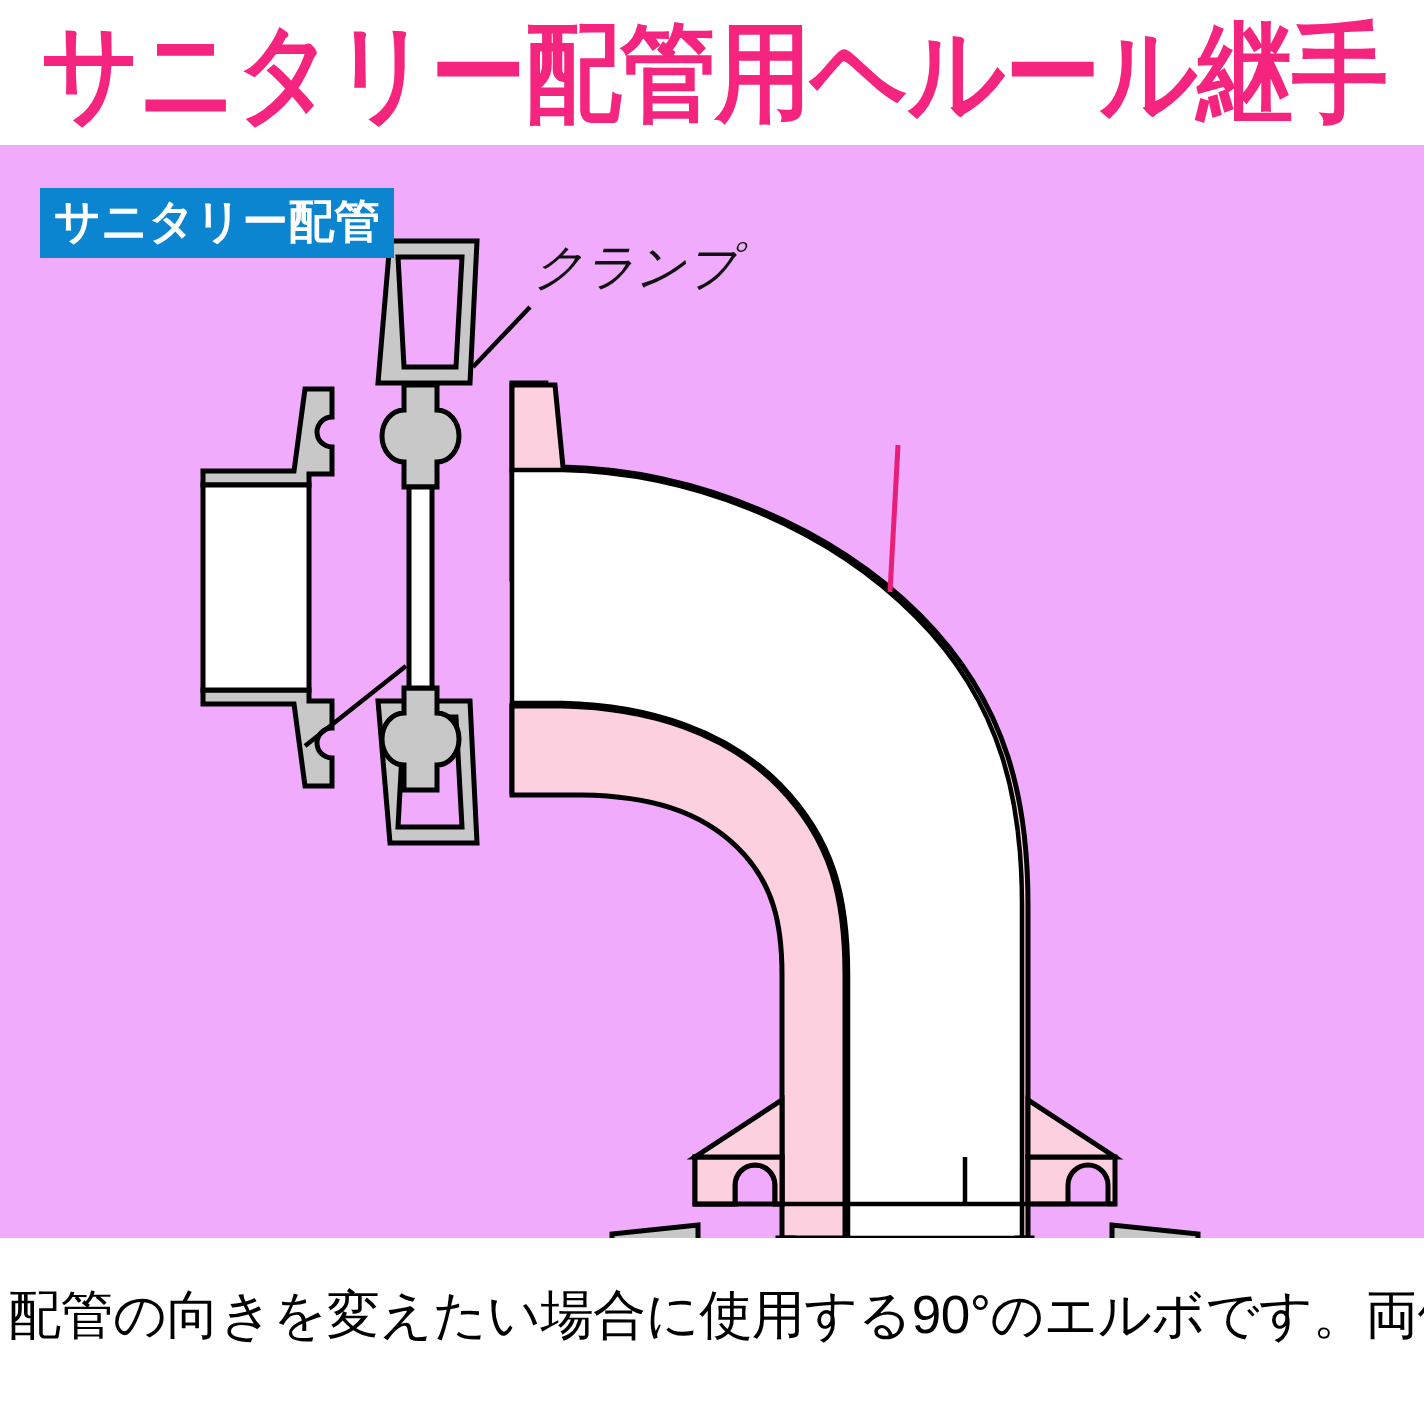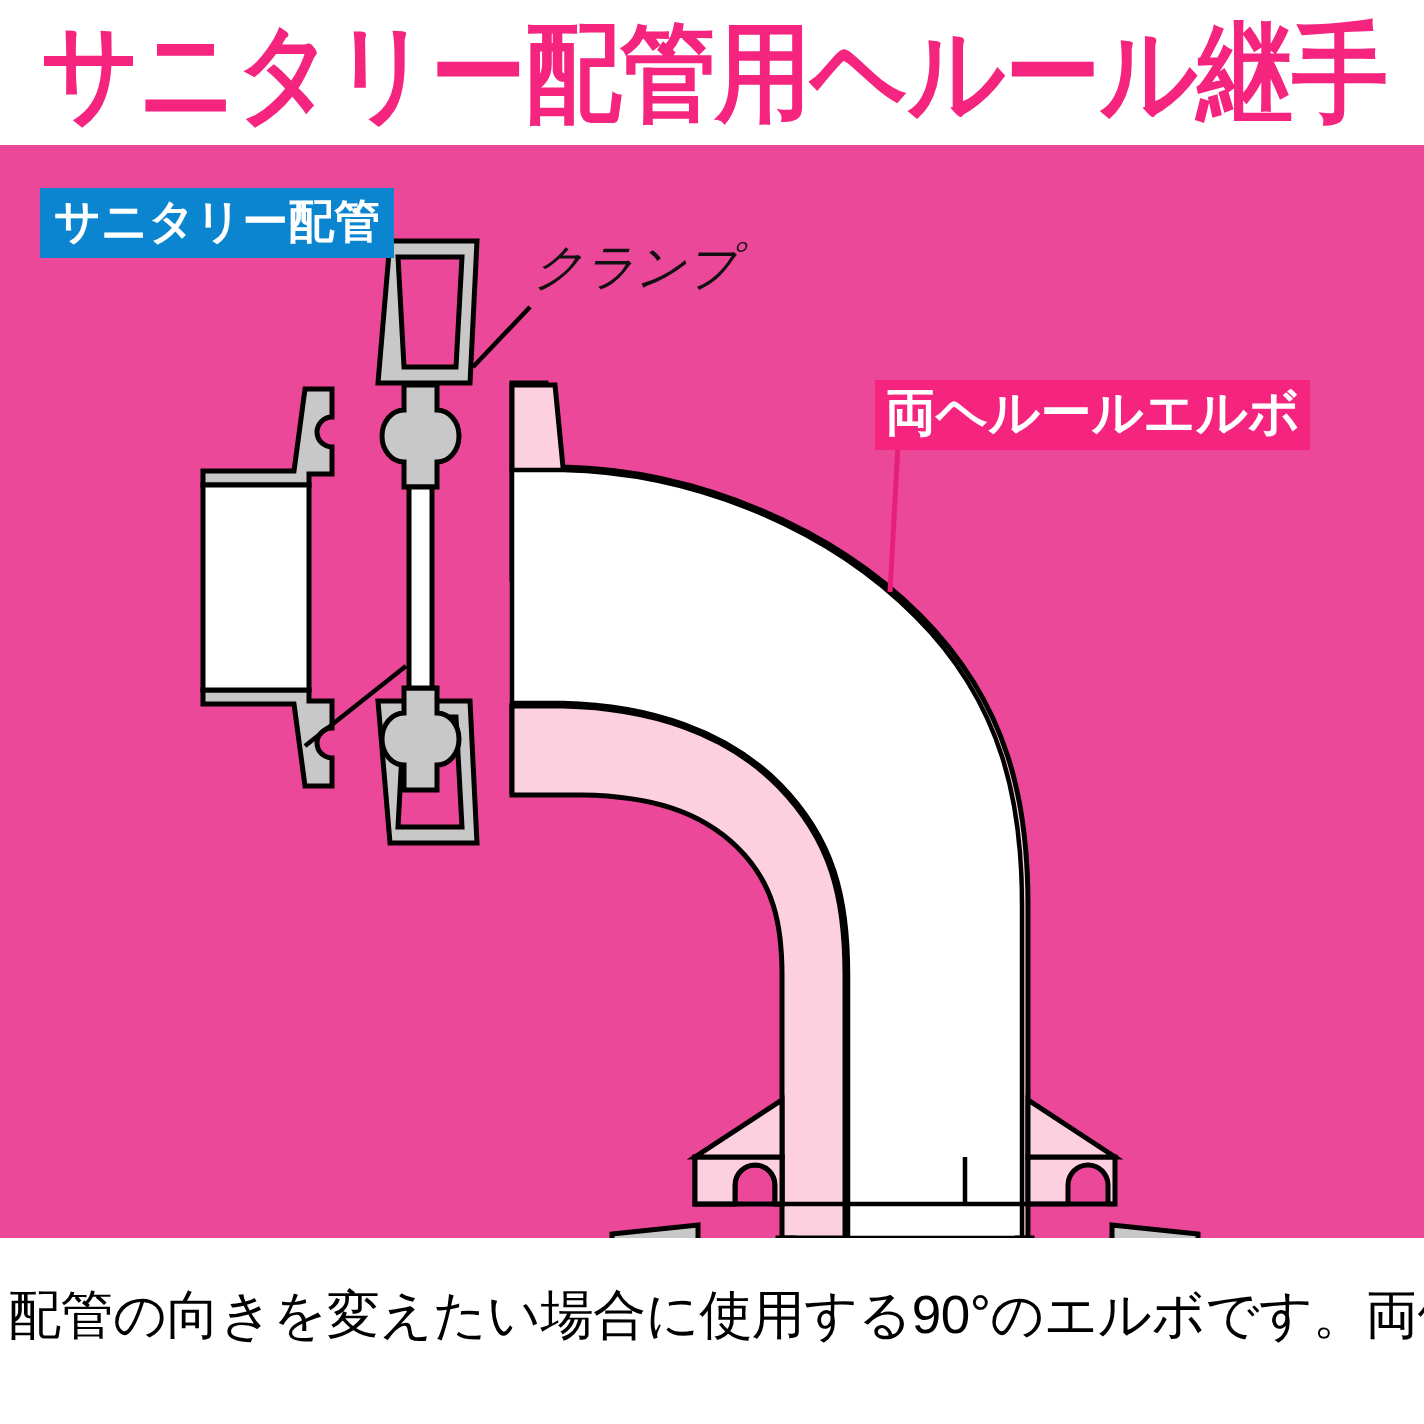--- a/index.html
+++ b/index.html
@@ -44,21 +44,21 @@
     transform-origin: center center;
   }
 
   
   .panel {
     position: absolute;
     left: 0;
     top: 145px;
     width: 1424px;
     height: 1093px;
-    background: #ec4899;
+    background: #f0abfc;
     overflow: hidden;
   }
   .panel svg {
     position: absolute;
     left: 0;
     top: 0;
     display: block;
   }
 
   
@@ -257,23 +257,20 @@
 
       <line class="ol4" x1="530" y1="162" x2="473" y2="222" fill="none"></line>
       <line class="ol4" x1="305" y1="601" x2="406" y2="521" fill="none"></line>
       <line x1="898" y1="300" x2="890" y2="447" stroke="#e81f78" stroke-width="5" fill="none"></line>
     </svg>
 
     <div class="badge badge-blue">
       <span>サニタリー配管</span>
     </div>
 
-    <div class="badge badge-pink">
-      <span>両ヘルールエルボ</span>
-    </div>
 
     <div class="diag-label label-clamp">クランプ</div>
 
 
   </div>
 
   <div class="caption">
     <div>配管の向きを変えたい場合に使用する90°のエルボです。両側を</div>
   </div>
 

